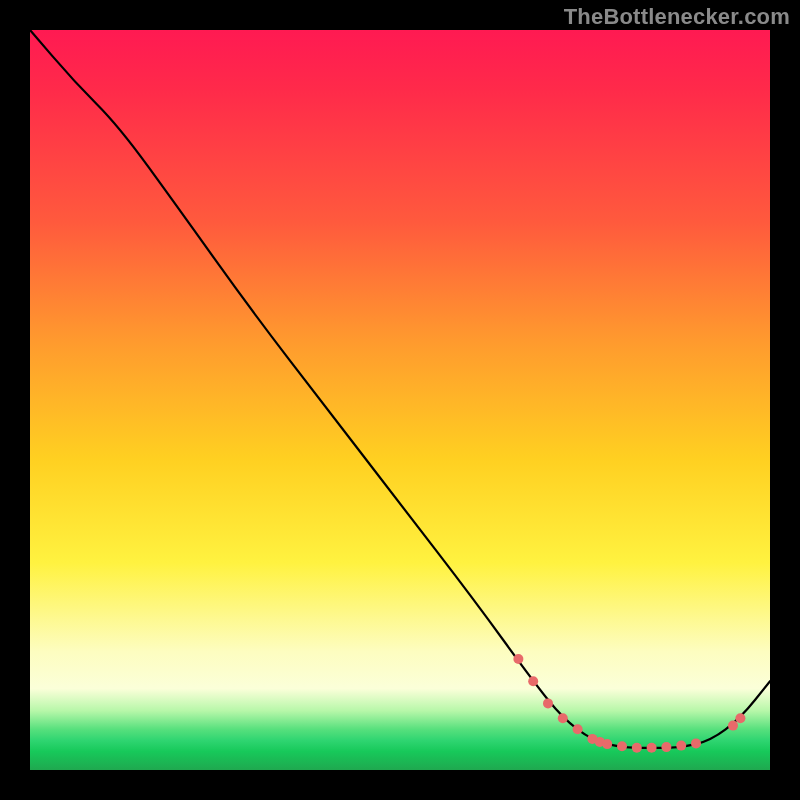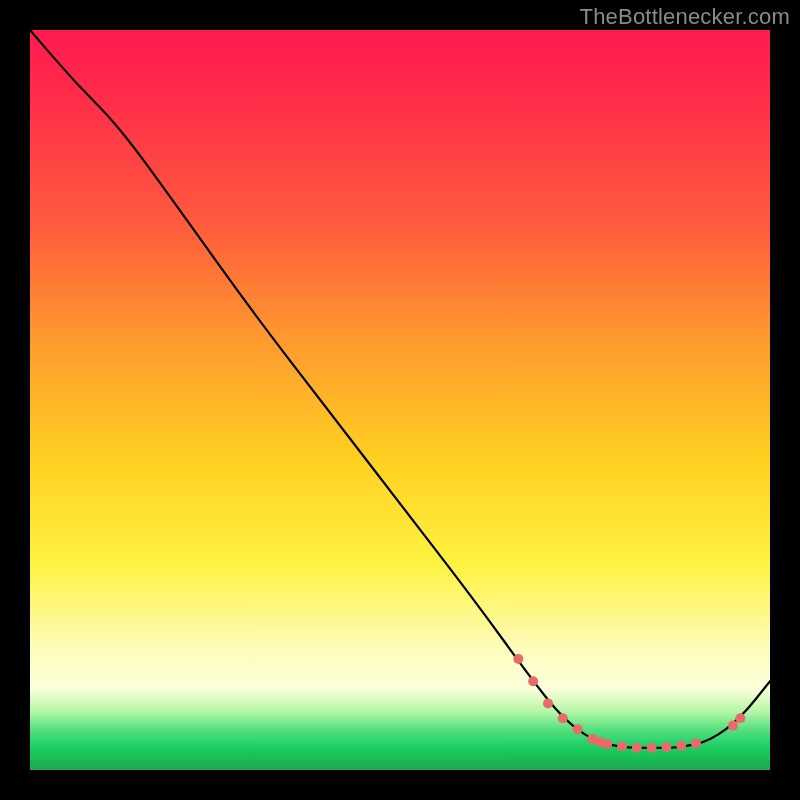--- a/index.html
+++ b/index.html
@@ -40,21 +40,21 @@
       #17c95a 97.5%,
       #1fa84f 100%
     );
   }
   .watermark {
     position: absolute;
     top: 4px;
     right: 10px;
     color: #8a8a8a;
     font-size: 22px;
-    font-weight: 400;
+    font-weight: 700;
     letter-spacing: 0.2px;
     user-select: none;
   }
   svg.curve {
     position: absolute;
     left: 0;
     top: 0;
     width: 740px;
     height: 740px;
     overflow: visible;

